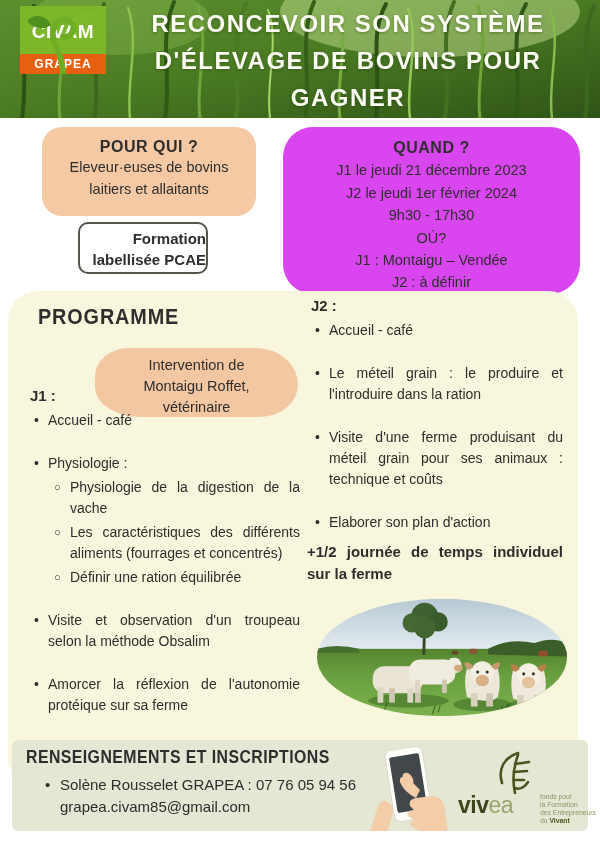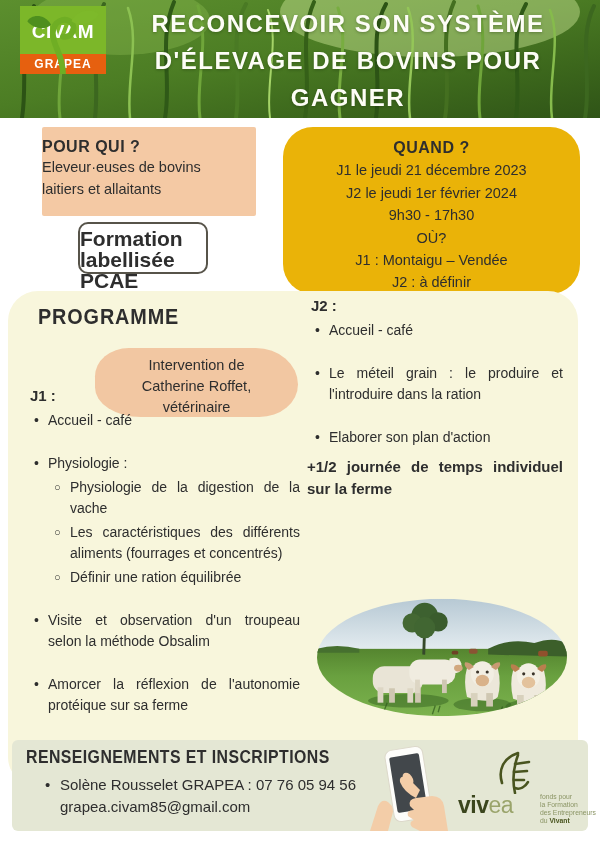--- a/index.html
+++ b/index.html
@@ -16,32 +16,32 @@
   
   .civam{position:absolute;left:20px;top:6px;width:86px;text-align:center;}
   .civam .sprout{display:block;margin:0 auto -4px auto;}
   .civam-green{background:#7cb729;color:#fff;font-weight:700;font-size:19px;letter-spacing:.5px;
                height:48px;line-height:52px;}
   .civam-orange{background:#e6600f;color:#fff;font-weight:700;font-size:12px;letter-spacing:1px;
                 height:20px;line-height:20px;}
 
   
   .who-box{position:absolute;left:42px;top:127px;width:214px;height:78px;background:#f4c9a4;
-           border-radius:2px;text-align:left;padding-top:11px;box-sizing:content-box;}
+           border-radius:20px;text-align:center;padding-top:11px;box-sizing:content-box;}
   .who-title{font-weight:700;font-size:16px;letter-spacing:.5px;}
   .who-line{font-size:14.5px;line-height:22px;}
 
-  .when-box{position:absolute;left:283px;top:127px;width:297px;height:157px;background:#eab308;
+  .when-box{position:absolute;left:283px;top:127px;width:297px;height:157px;background:#d946ef;
             border-radius:30px;text-align:center;padding-top:10px;font-size:14.5px;line-height:22.4px;}
   .when-title{font-weight:700;font-size:16px;letter-spacing:.5px;}
   .when-box b{font-weight:400;}
 
   .pcae-box{position:absolute;left:78px;top:222px;width:126px;height:44px;background:#fff;
-            border:2px solid #57544a;border-radius:10px;text-align:left;font-weight:700;
-            font-size:21px;line-height:21px;padding-top:4px;}
+            border:2px solid #57544a;border-radius:10px;text-align:right;font-weight:700;
+            font-size:15px;line-height:21px;padding-top:4px;}
 
   
   .program{position:absolute;left:8px;top:291px;width:570px;height:496px;background:#f8f6dc;
            border-radius:30px;}
   .program-title{position:absolute;left:30px;top:13px;font-weight:700;font-size:22px;
                  letter-spacing:1px;transform:scaleX(.9);transform-origin:left center;}
   .note-blob{position:absolute;left:87px;top:49px;width:203px;height:62px;background:#f2c7a2;
              border-radius:48px 60px 55px 65px / 40px 52px 46px 42px;text-align:center;
              font-size:14.5px;line-height:21px;padding-top:7px;margin-top:8px;}
   .col-left{position:absolute;left:14px;top:96px;width:282px;}
@@ -150,21 +150,21 @@
   <section class="pcae-box">
     <div>Formation</div>
     <div>labellisée PCAE</div>
   </section>
 
   <section class="program">
     <div class="program-title">PROGRAMME</div>
 
     <div class="note-blob">
       <div>Intervention de</div>
-      <div>Catherine Roffet,</div>
+      <div>Montaigu Roffet,</div>
       <div>vétérinaire</div>
     </div>
 
     <div class="col-left">
       <div class="day-label">J1 :</div>
       <ul class="l1">
         <li><span>Accueil - café</span></li>
         <li><span>Physiologie :</span>
           <ul class="l2">
             <li>Physiologie de la digestion de la vache</li>
@@ -175,20 +175,21 @@
         <li><span>Visite et observation d'un troupeau selon la méthode Obsalim</span></li>
         <li><span>Amorcer la réflexion de l'autonomie protéique sur sa ferme</span></li>
       </ul>
     </div>
 
     <div class="col-right">
       <div class="day-label">J2 :</div>
       <ul class="l1">
         <li><span>Accueil - café</span></li>
         <li><span>Le méteil grain : le produire et l'introduire dans la ration</span></li>
+        <li><span>Visite d'une ferme produisant du méteil grain pour ses animaux : technique et coûts</span></li>
         <li style="margin-bottom:8px;"><span>Elaborer son plan d'action</span></li>
       </ul>
       <div class="footnote">+1/2 journée de temps individuel sur la ferme</div>
 
       <svg class="cow-photo" viewBox="0 0 260 122">
         <defs>
           <clipPath id="oval">
               <ellipse cx="130" cy="61" rx="130" ry="61"></ellipse>
             </clipPath>
           <linearGradient id="sky" x1="0" y1="0" x2="0" y2="1">

